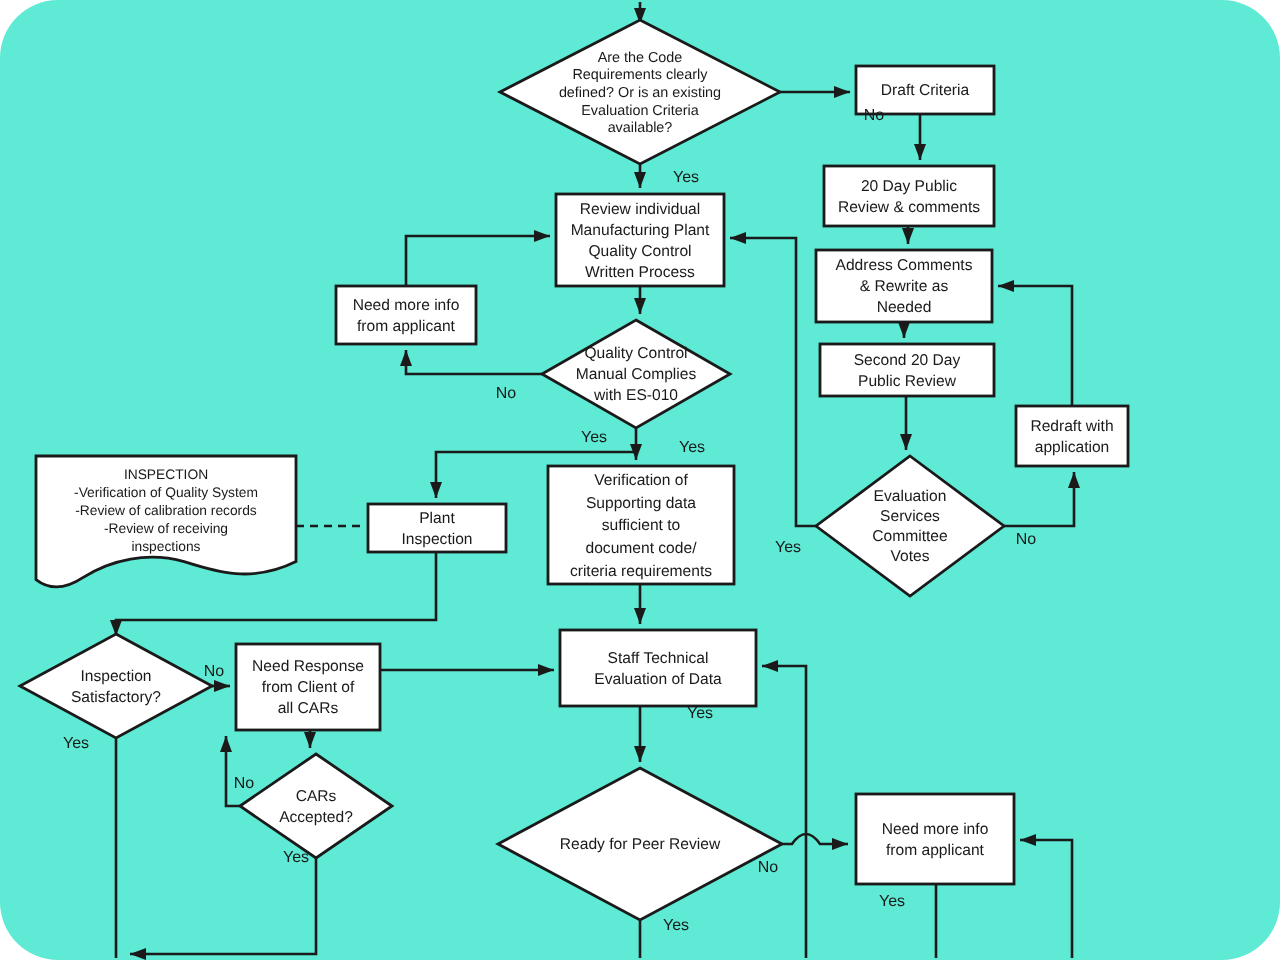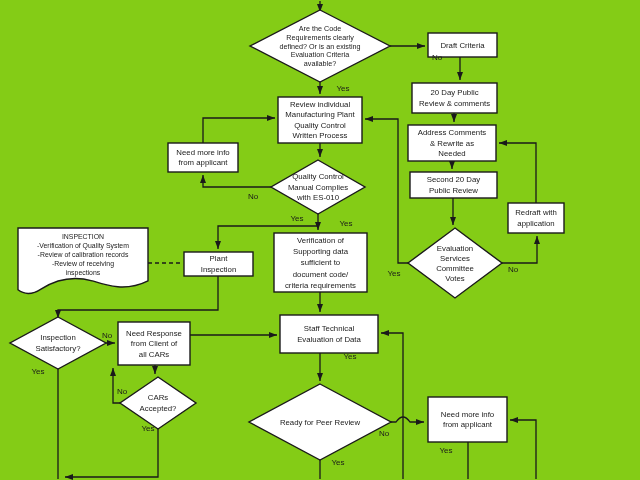--- a/index.html
+++ b/index.html
@@ -1,17 +1,17 @@
 <!DOCTYPE html>
 <html><head>
 <meta charset="utf-8">
 <style>
   html,body{margin:0;padding:0;background:#ffffff;}
   body{font-family:"Liberation Sans",sans-serif;}
-  #stage{position:relative;width:640px;height:480px;background:#84cc16;overflow:hidden;}
+  #stage{position:relative;width:640px;height:480px;background:#5eead4;overflow:hidden;border-radius:29px;}
   svg{display:block;}
   svg text{font-family:"Liberation Sans",sans-serif;fill:#1a1a1a;}
 </style>
 </head>
 <body>
 
 <div id="stage">
   <svg id="flowchart" width="640" height="480" viewBox="0 0 640 480">
       <defs>
         <marker id="ah" markerWidth="8" markerHeight="6" refX="8" refY="3" orient="auto" markerUnits="userSpaceOnUse">

